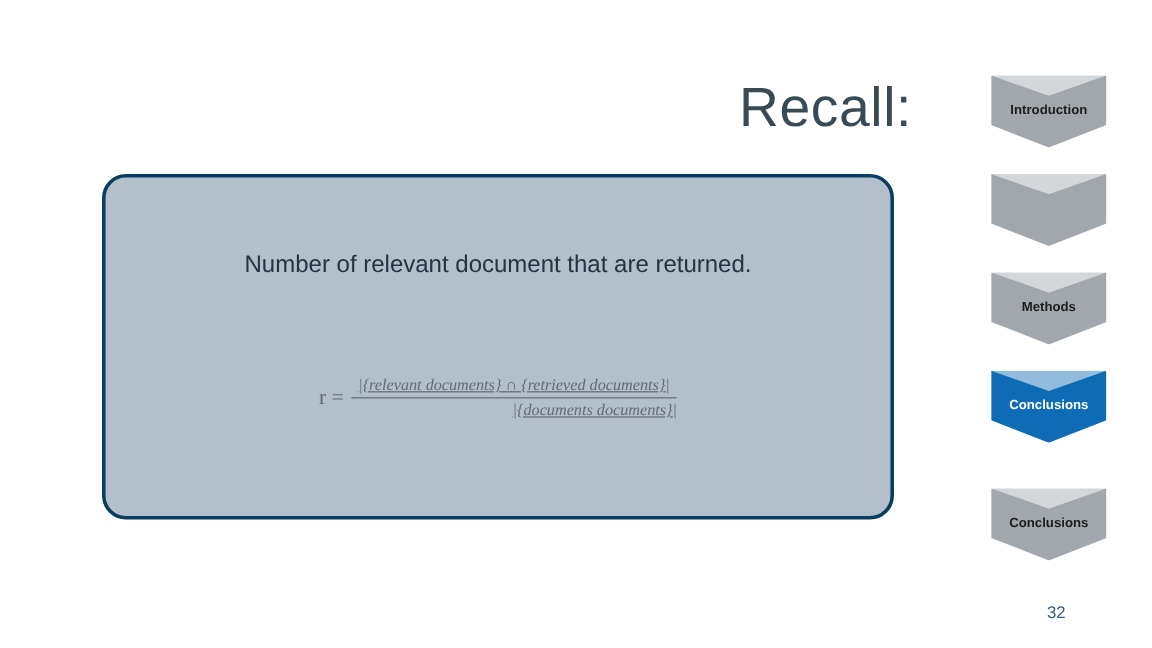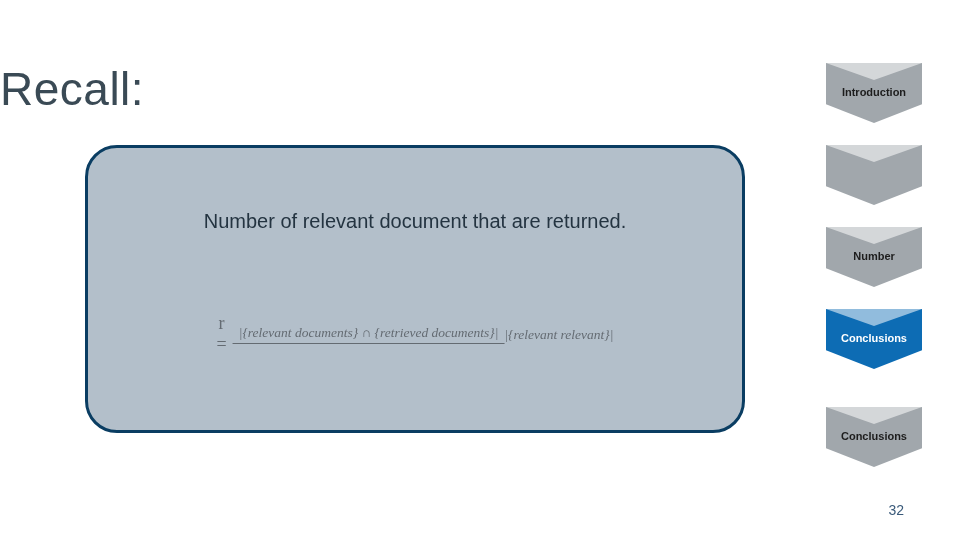--- a/index.html
+++ b/index.html
@@ -1,48 +1,48 @@
 <!DOCTYPE html>
 <html><head>
 <meta charset="utf-8">
 <style>
   * { box-sizing: border-box; margin: 0; padding: 0; }
   html, body { width: 960px; height: 540px; background: #fff; font-family: "Segoe UI", "Trebuchet MS", sans-serif; color: #3a4a55; }
   .slide { position: relative; width: 960px; height: 540px; }
   .title {
     position: absolute;
     top: 62px; left: 0; width: 760px;
-    text-align: left;
+    text-align: right;
     font-size: 46px; font-weight: 400;
     letter-spacing: 0.5px;
   }
   .bubble {
     position: absolute;
     left: 85px; top: 145px;
     width: 660px; height: 288px;
     background: #b3bfca;
     border: 3.5px solid #0a3d62;
-    border-radius: 32px;
+    border-radius: 20px;
   }
   .bubble-text {
     position: absolute;
     left: 50%; top: 62px; transform: translateX(-50%);
     width: 560px; text-align: center;
     font-size: 20px; color: #243441;
   }
   .formula {
     position: absolute;
     left: 50%; top: 165px; transform: translateX(-50%);
     text-align: center;
     font-family: "Cambria Math", Georgia, serif;
     color: #646b72;
   }
   .formula .row { display: flex; align-items: center; }
   .formula .lhs { font-size: 18px; margin-right: 6px; font-style: normal; color:#646b72; }
-  .formula .frac { display: inline-flex; flex-direction: row; align-items: flex-start; font-style: italic; }
+  .formula .frac { display: inline-flex; flex-direction: column; align-items: flex-end; font-style: italic; text-decoration: underline; }
   .formula .num { font-size: 13.5px; padding: 0 6px 2px; border-bottom: 1px solid #646b72; white-space: nowrap; }
   .formula .den { font-size: 13.5px; padding-top: 2px; white-space: nowrap; }
 
   
   .steps {
     position: absolute;
     right: 38px; top: 63px;
     width: 96px;
     display: flex; flex-direction: column; align-items: center;
   }
@@ -55,38 +55,38 @@
     font-size: 11px; font-weight: 700; line-height: 1.2;
     color: #1d1d1d;
   }
   .step svg { position: absolute; inset: 0; width: 100%; height: 100%; }
   .step span { position: relative; z-index: 2; padding: 0 6px; }
   .step.active span { color: #fff; }
   .step:last-child { margin-bottom: 0; margin-top: 16px; }
 
   .page-num {
     position: absolute;
-    right: 56px; bottom: 22px;
+    right: 72px; bottom: 22px;
     font-size: 14px; color: #3a5a7a; margin-left: 12px;
   }
 </style>
 </head>
 <body>
 
 <div class="slide">
   <div class="title">Recall:</div>
 
   <div class="bubble">
     <div class="bubble-text">Number of relevant document that are returned.</div>
     <div class="formula">
       <div class="row">
         <span class="lhs">r =</span>
         <span class="frac">
           <span class="num">|{relevant documents} ∩ {retrieved documents}|</span>
-          <span class="den">|{relevant relevant}|</span>
+          <span class="den">|{documents documents}|</span>
         </span>
       </div>
     </div>
   </div>
 
   <div class="steps">
       <div class="step">
         <svg viewBox="0 0 100 64" preserveAspectRatio="none">
           <polygon points="0,0 100,0 100,44 50,64 0,44" fill="#a1a7ac"></polygon>
           <polygon points="0,0 50,18 100,0" fill="rgba(255,255,255,0.55)"></polygon>
@@ -97,21 +97,21 @@
         <svg viewBox="0 0 100 64" preserveAspectRatio="none">
           <polygon points="0,0 100,0 100,44 50,64 0,44" fill="#a1a7ac"></polygon>
           <polygon points="0,0 50,18 100,0" fill="rgba(255,255,255,0.55)"></polygon>
         </svg>
       </div>
       <div class="step">
         <svg viewBox="0 0 100 64" preserveAspectRatio="none">
           <polygon points="0,0 100,0 100,44 50,64 0,44" fill="#a1a7ac"></polygon>
           <polygon points="0,0 50,18 100,0" fill="rgba(255,255,255,0.55)"></polygon>
         </svg>
-        <span>Number</span>
+        <span>Methods</span>
       </div>
       <div class="step active">
         <svg viewBox="0 0 100 64" preserveAspectRatio="none">
           <polygon points="0,0 100,0 100,44 50,64 0,44" fill="#0d6cb4"></polygon>
           <polygon points="0,0 50,18 100,0" fill="rgba(255,255,255,0.55)"></polygon>
         </svg>
         <span>Conclusions</span>
       </div>
       <div class="step">
         <svg viewBox="0 0 100 64" preserveAspectRatio="none">

